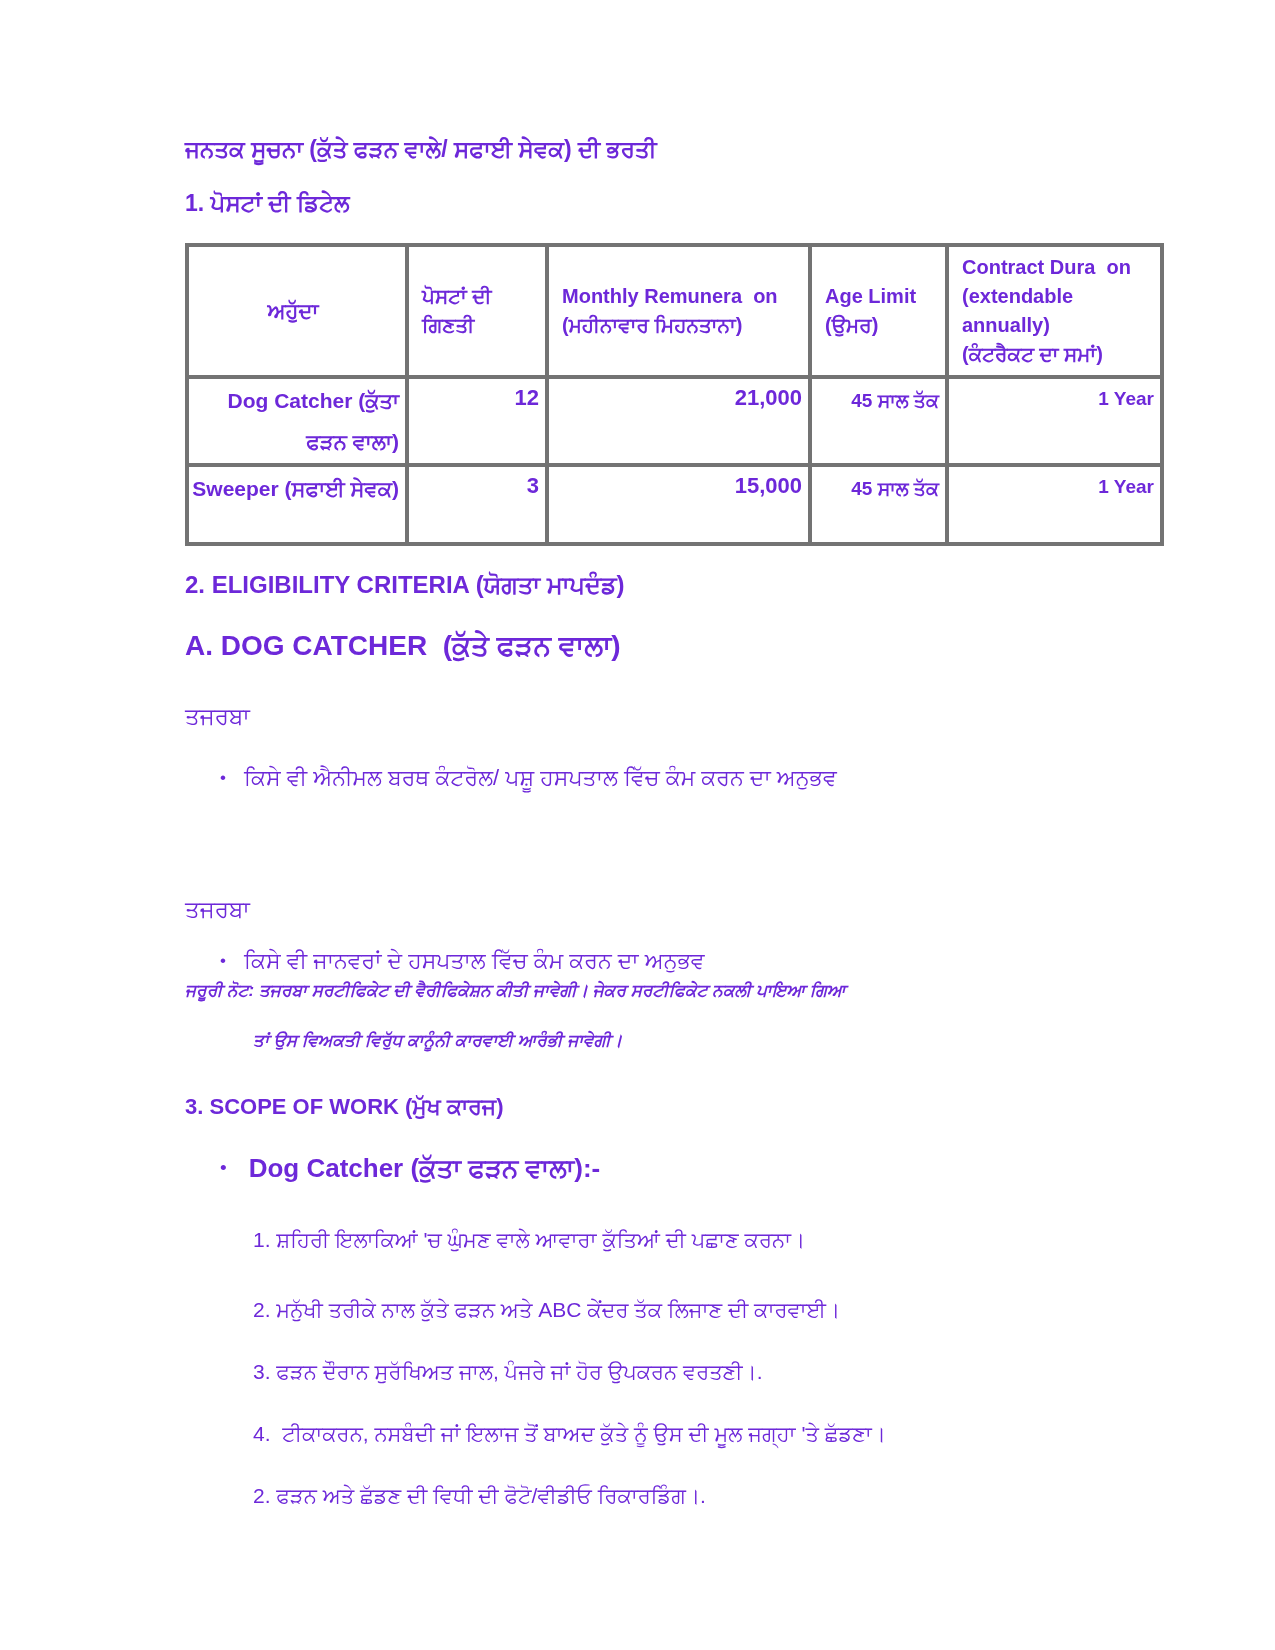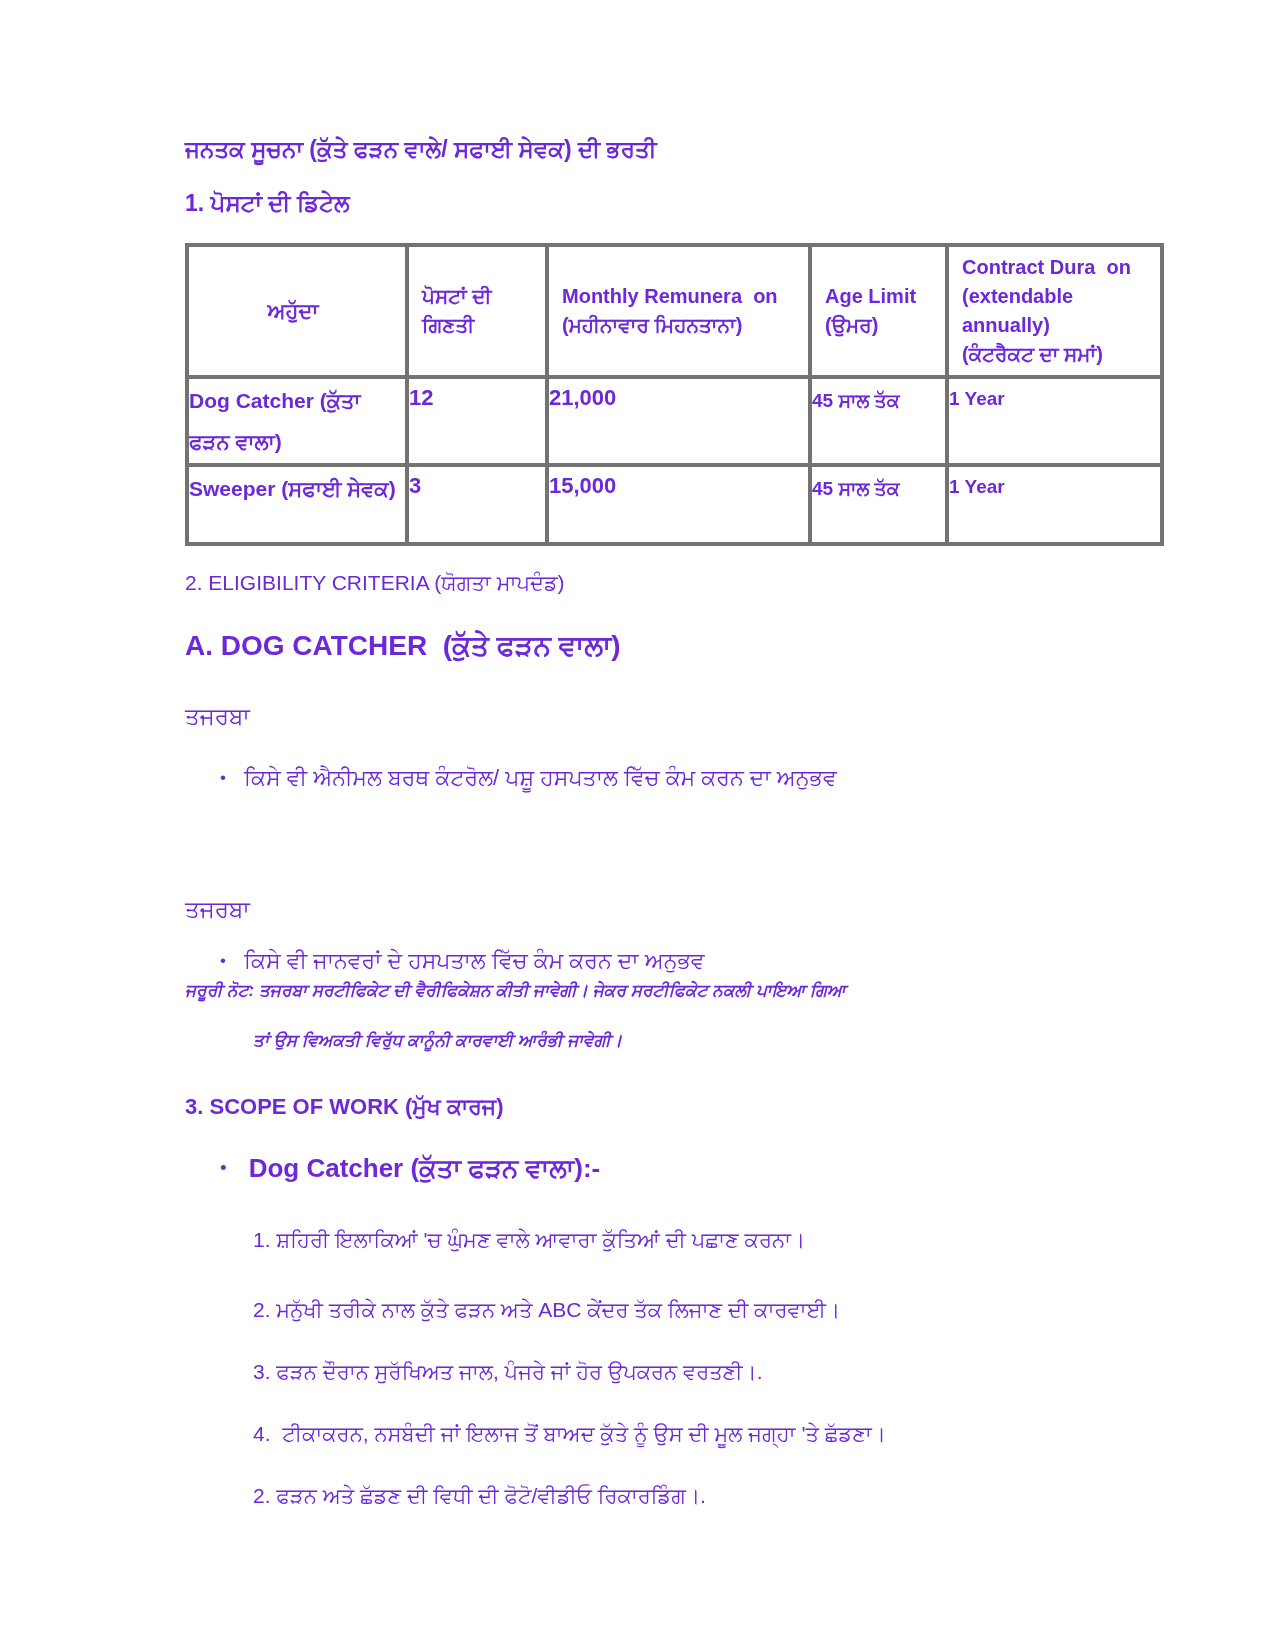--- a/index.html
+++ b/index.html
@@ -42,32 +42,32 @@
     font-size: 20px;
     text-align: left;
     vertical-align: middle;
     padding: 6px 8px 6px 13px;
     line-height: 1.45;
   }
   .posts th.center { text-align: center; padding-left: 0; font-size: 21px; }
   .th-line { display: block; white-space: pre-wrap; }
   .posts td {
     vertical-align: top;
-    text-align: left;
+    text-align: right;
     font-weight: bold;
     padding: 6px 6px 0 0;
     margin-left: 24px;
   }
   .posts td.post  { font-size: 21px; line-height: 1.95; padding-top: 2px; }
   .posts td.count { font-size: 22px; }
   .posts td.money { font-size: 22px; }
   .posts td.age   { font-size: 19px; padding-top: 11px; }
   .posts td.dur   { font-size: 19px; padding-top: 9px; }
 
-  .sec2-head   { left: 185px; top: 571px;  font-size: 21px; font-weight: normal; text-align: center; }
+  .sec2-head   { left: 185px; top: 571px;  font-size: 24px; font-weight: bold; text-align: center; }
   .subsec-head { font-size: 28px; font-weight: bold; }
   .subA-head   { left: 185px; top: 630px; }
   .subB-head   { left: 185px; top: 826px; }
   .exp-label   { font-size: 23px; }
   .taj1        { left: 185px; top: 703px; }
   .taj2        { left: 185px; top: 896px; }
 
   .bullet-row  { display: flex; align-items: flex-start; }
   .bullet-glyph { font-size: 17px; line-height: 30px; margin-right: 18px; }
   .bullet-text { font-size: 22px; line-height: 30px; }

